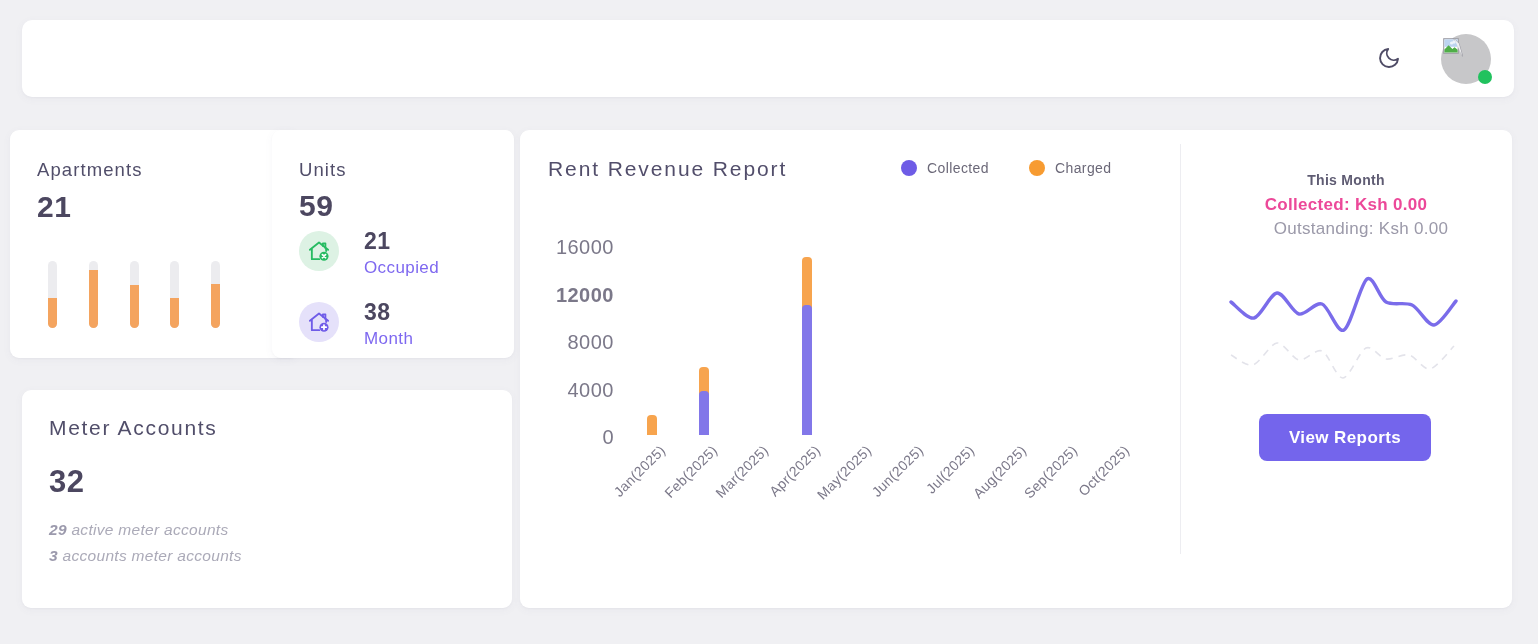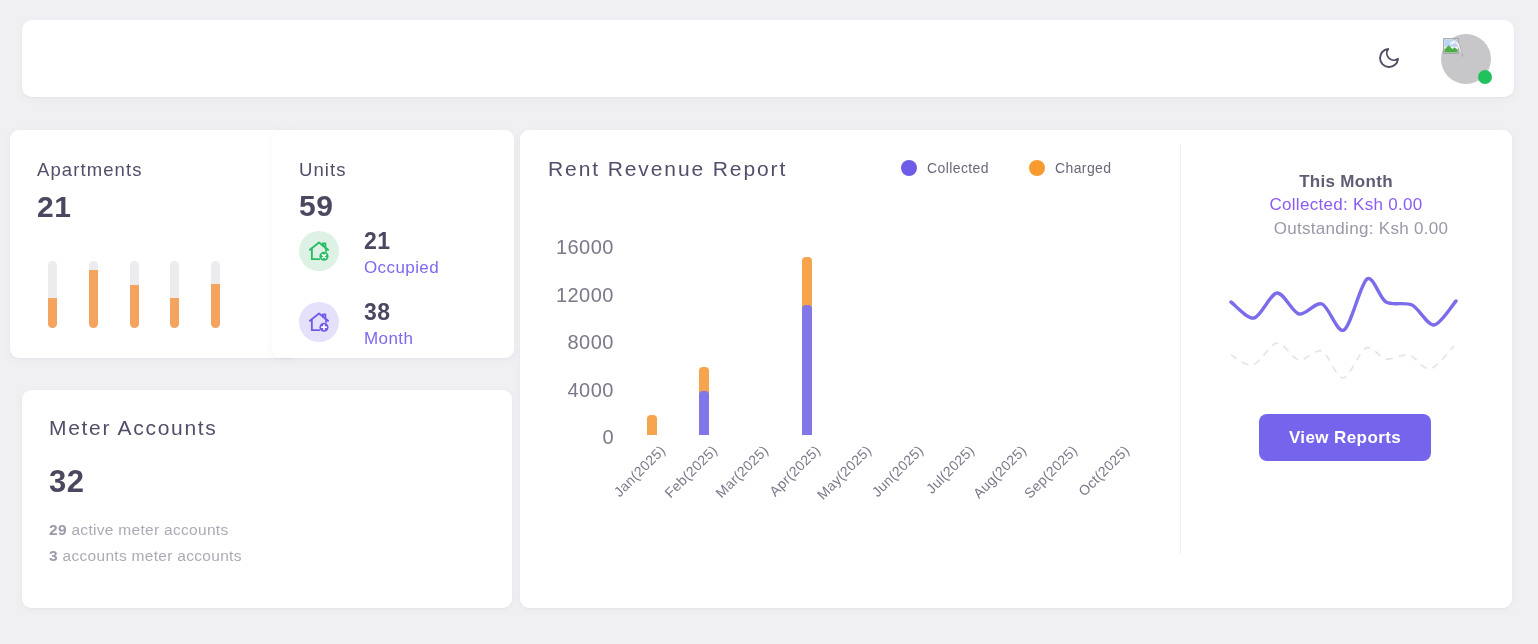--- a/index.html
+++ b/index.html
@@ -32,40 +32,40 @@
   .meter-card      { left:22px; top:390px; width:490px; height:218px; }
   .mini-bar-track { position:absolute; width:9px; height:67px; top:131px; border-radius:5px; background:#ececef; overflow:hidden; }
   .mini-bar-fill  { position:absolute; bottom:0; left:0; width:100%; background:#f4a45f; }
   
   .unit-icon-circle { position:absolute; left:27px; width:40px; height:40px; border-radius:50%; display:flex; align-items:center; justify-content:center; }
   .unit-num   { position:absolute; left:92px; font-size:23px; font-weight:700; color:#4c4760; line-height:1; letter-spacing:.5px;}
   .unit-label { position:absolute; left:92px; font-size:17px; color:#7e68f0; letter-spacing:.4px; }
   
   .meter-title { top:26px; font-size:21px; letter-spacing:1.7px; }
   .meter-value { top:76px; font-size:31px; }
-  .meter-line { position:absolute; left:27px; font-size:15.5px; color:#abaab8; letter-spacing:.3px; }
+  .meter-line { position:absolute; left:27px; font-size:15.5px; color:#abaab8; letter-spacing:.3px;font-style:italic; }
   .meter-line b { color:#9b99ac; font-weight:700; }
   
   .revenue-card { left:520px; top:130px; width:992px; height:478px; }
   .revenue-title { position:absolute; left:28px; top:27px; font-size:21px; font-weight:500; letter-spacing:1.9px; color:#524e6b; }
   .legend { position:absolute; top:30px; left:381px; display:flex; align-items:center; }
   .legend-dot { width:16px; height:16px; border-radius:50%; margin-right:10px; }
   .legend-text { font-size:14px; color:#6b6878; letter-spacing:.4px; }
   .legend-item { display:flex; align-items:center; }
   .legend-gap { width:40px; }
   .v-divider { position:absolute; left:660px; top:14px; width:1px; height:410px; background:#ededf1; }
   
   .plot { position:absolute; left:0; top:0; width:660px; height:478px; }
   .ytick { position:absolute; left:30px; width:64px; text-align:right; font-size:20px; color:#7b7889; letter-spacing:.5px; }
   .bar { position:absolute; width:10px; border-radius:4px 4px 0 0; }
   .xlabel { position:absolute; width:95px; text-align:right; font-size:14px; color:#7b7889; letter-spacing:.3px;
             transform:rotate(-45deg); transform-origin:100% 0; white-space:nowrap; }
   
-  .tm-title { position:absolute; left:660px; top:42px; width:332px; text-align:center; font-size:17px; font-weight:700; color:#5f5c73; letter-spacing:.3px; }
-  .tm-collected { position:absolute; left:660px; top:65px; width:332px; text-align:center; font-size:17px; font-weight:400; color:#8b5cf6; letter-spacing:.3px; }
+  .tm-title { position:absolute; left:660px; top:42px; width:332px; text-align:center; font-size:14px; font-weight:700; color:#5f5c73; letter-spacing:.3px; }
+  .tm-collected { position:absolute; left:660px; top:65px; width:332px; text-align:center; font-size:17px; font-weight:700; color:#ec4899; letter-spacing:.3px; }
   .tm-outstanding { position:absolute; left:660px; top:89px; width:332px; text-align:center; font-size:17px; color:#9b99a9; letter-spacing:.3px;padding-left:30px; }
   .sparkline { position:absolute; left:708px; top:140px; }
   .view-reports-btn {
     position:absolute; left:739px; top:284px; width:172px; height:47px;
     background:#7465ec; border:none; border-radius:8px; cursor:pointer;
     color:#ffffff; font-family:"Liberation Sans",sans-serif; font-size:17px; font-weight:600; letter-spacing:.4px;
   }
 </style>
 </head>
 <body>
@@ -162,21 +162,21 @@
     <div class="legend-item">
       <span class="legend-dot" id="legend-dot-1" style="background: rgb(247, 155, 49);"></span>
       <span class="legend-text">Charged</span>
     </div>
   </div>
 
   <div class="plot" id="revenue-plot">
       <div class="ytick" style="top: 296px;">0</div>
       <div class="ytick" style="top: 248.6px;">4000</div>
       <div class="ytick" style="top: 201.2px;">8000</div>
-      <div class="ytick" style="top: 153.8px;">12000</div>
+      <div class="ytick" style="top: 153.8px; font-weight: bold;">12000</div>
       <div class="ytick" style="top: 106.4px;">16000</div>
       <div class="bar" style="left: 127.2px; top: 284.855px; height: 20.145px; background: rgb(247, 164, 78);"></div>
       <div class="bar" style="left: 178.7px; top: 237.455px; height: 67.545px; background: rgb(247, 164, 78);"></div>
       <div class="bar" style="left: 281.7px; top: 127.25px; height: 177.75px; background: rgb(247, 164, 78);"></div>
       <div class="bar" style="left: 178.7px; top: 261.155px; height: 43.845px; background: rgb(130, 119, 233);"></div>
       <div class="bar" style="left: 281.7px; top: 174.65px; height: 130.35px; background: rgb(130, 119, 233);"></div>
       <div class="xlabel" style="left: 42.2px; top: 312px;">Jan(2025)</div>
       <div class="xlabel" style="left: 93.7px; top: 312px;">Feb(2025)</div>
       <div class="xlabel" style="left: 145.2px; top: 312px;">Mar(2025)</div>
       <div class="xlabel" style="left: 196.7px; top: 312px;">Apr(2025)</div>

